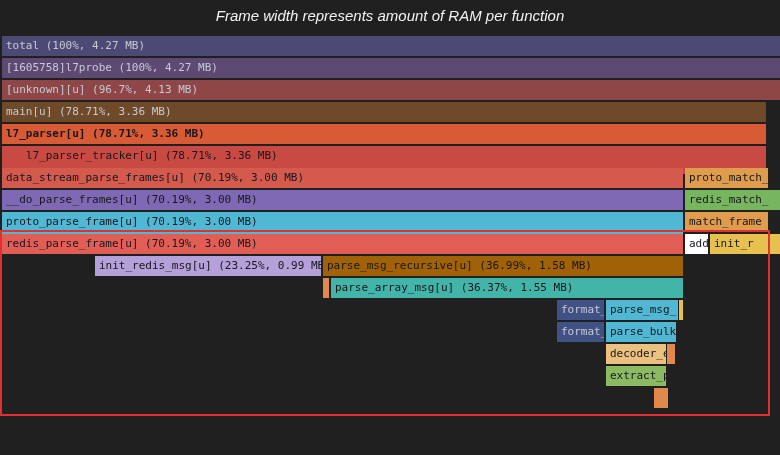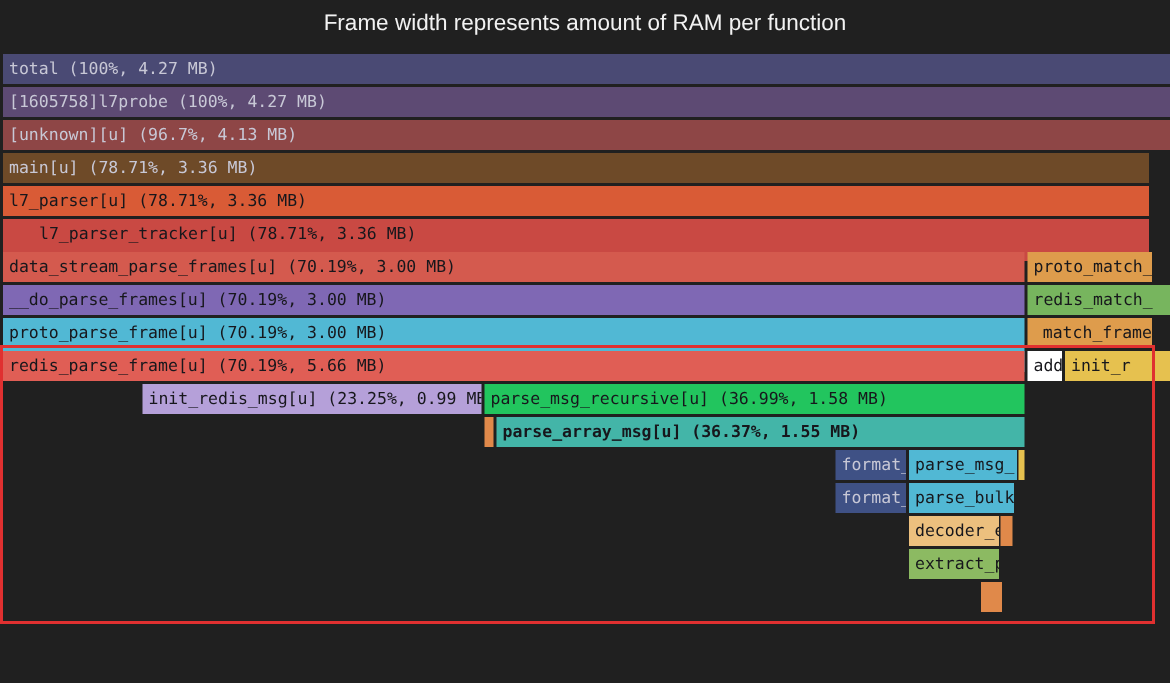--- a/index.html
+++ b/index.html
@@ -14,20 +14,21 @@
     font-family: "DejaVu Sans Mono", monospace;
   }
   .chart-title {
     position: absolute;
     top: 7px; left: 0; right: 0;
     text-align: center;
     color: #f2f2f2;
     font-family: "Liberation Sans", sans-serif;
     font-size: 15px;
     font-weight: 500;
+    font-style: italic;
   }
   .frame {
     position: absolute;
     height: 20px;
     box-sizing: border-box;
     overflow: hidden;
     white-space: nowrap;
     font-size: 11px;
     line-height: 20px;
     padding-left: 4px;
@@ -47,35 +48,35 @@
 <body>
 
 <div class="stage">
   <div class="chart-title">Frame width represents amount of RAM per function</div>
 
   <div id="flamegraph">
       <div class="frame light" title="total (100%, 4.27 MB)" style="left: 2px; top: 36px; width: 971px; height: 20px; background: rgb(74, 74, 116);">total (100%, 4.27 MB)</div>
       <div class="frame light" title="[1605758]l7probe (100%, 4.27 MB)" style="left: 2px; top: 58px; width: 971px; height: 20px; background: rgb(93, 74, 115);">[1605758]l7probe (100%, 4.27 MB)</div>
       <div class="frame light" title="[unknown][u] (96.7%, 4.13 MB)" style="left: 2px; top: 80px; width: 939px; height: 20px; background: rgb(142, 70, 70);">[unknown][u] (96.7%, 4.13 MB)</div>
       <div class="frame light" title="main[u] (78.71%, 3.36 MB)" style="left: 2px; top: 102px; width: 764px; height: 20px; background: rgb(110, 74, 40);">main[u] (78.71%, 3.36 MB)</div>
-      <div class="frame" title="l7_parser[u] (78.71%, 3.36 MB)" style="left: 2px; top: 124px; width: 764px; height: 20px; background: rgb(217, 91, 54);">l7_parser[u] (78.71%, 3.36 MB)</div>
+      <div class="frame" title="l7_parser[u] (78.71%, 3.36 MB)" style="left: 2px; top: 124px; width: 764px; height: 20px; background: rgb(217, 91, 54); font-weight: bold;">l7_parser[u] (78.71%, 3.36 MB)</div>
       <div class="frame" title="l7_parser_tracker[u] (78.71%, 3.36 MB)" style="left: 2px; top: 146px; width: 764px; height: 28px; background: rgb(201, 73, 67); padding-left: 24px;">l7_parser_tracker[u] (78.71%, 3.36 MB)</div>
       <div class="frame" title="data_stream_parse_frames[u] (70.19%, 3.00 MB)" style="left: 2px; top: 168px; width: 681px; height: 20px; background: rgb(212, 90, 78);">data_stream_parse_frames[u] (70.19%, 3.00 MB)</div>
       <div class="frame" title="proto_match_f" style="left: 685px; top: 168px; width: 83px; height: 20px; background: rgb(222, 156, 76);">proto_match_f</div>
       <div class="frame" title="__do_parse_frames[u] (70.19%, 3.00 MB)" style="left: 2px; top: 190px; width: 681px; height: 20px; background: rgb(127, 104, 180);">__do_parse_frames[u] (70.19%, 3.00 MB)</div>
       <div class="frame" title="redis_match_" style="left: 685px; top: 190px; width: 102px; height: 20px; background: rgb(119, 181, 94);">redis_match_</div>
       <div class="frame" title="proto_parse_frame[u] (70.19%, 3.00 MB)" style="left: 2px; top: 212px; width: 681px; height: 36px; background: rgb(81, 184, 212);">proto_parse_frame[u] (70.19%, 3.00 MB)</div>
-      <div class="frame" title="match_frame" style="left: 685px; top: 212px; width: 83px; height: 20px; background: rgb(222, 156, 76); text-align: right;">match_frame</div>
-      <div class="frame" title="redis_parse_frame[u] (70.19%, 3.00 MB)" style="left: 2px; top: 234px; width: 681px; height: 20px; background: rgb(224, 94, 85);">redis_parse_frame[u] (70.19%, 5.66 MB)</div>
+      <div class="frame" title="match_frame" style="left: 685px; top: 212px; width: 83px; height: 20px; background: rgb(222, 156, 76);">match_frame</div>
+      <div class="frame" title="redis_parse_frame[u] (70.19%, 3.00 MB)" style="left: 2px; top: 234px; width: 681px; height: 20px; background: rgb(224, 94, 85);">redis_parse_frame[u] (70.19%, 3.00 MB)</div>
       <div class="frame" title="add" style="left: 685px; top: 234px; width: 23px; height: 20px; background: #ffffff;">add</div>
       <div class="frame" title="init_r" style="left: 710px; top: 234px; width: 76px; height: 20px; background: rgb(230, 193, 79);">init_r</div>
       <div class="frame" title="init_redis_msg[u] (23.25%, 0.99 MB)" style="left: 95px; top: 256px; width: 226px; height: 20px; background: rgb(181, 160, 217);">init_redis_msg[u] (23.25%, 0.99 MB)</div>
-      <div class="frame" title="parse_msg_recursive[u] (36.99%, 1.58 MB)" style="left: 323px; top: 256px; width: 360px; height: 20px; background: #22c55e;">parse_msg_recursive[u] (36.99%, 1.58 MB)</div>
+      <div class="frame" title="parse_msg_recursive[u] (36.99%, 1.58 MB)" style="left: 323px; top: 256px; width: 360px; height: 20px; background: #a16207;">parse_msg_recursive[u] (36.99%, 1.58 MB)</div>
       <div class="frame" style="left: 323px; top: 278px; width: 6px; height: 20px; background: rgb(224, 137, 74);"></div>
-      <div class="frame" title="parse_array_msg[u] (36.37%, 1.55 MB)" style="left: 331px; top: 278px; width: 352px; height: 20px; background: rgb(67, 181, 168); font-weight: bold;">parse_array_msg[u] (36.37%, 1.55 MB)</div>
+      <div class="frame" title="parse_array_msg[u] (36.37%, 1.55 MB)" style="left: 331px; top: 278px; width: 352px; height: 20px; background: rgb(67, 181, 168);">parse_array_msg[u] (36.37%, 1.55 MB)</div>
       <div class="frame light" title="format_" style="left: 557px; top: 300px; width: 47px; height: 20px; background: rgb(63, 81, 133);">format_</div>
       <div class="frame" title="parse_msg_r" style="left: 606px; top: 300px; width: 72px; height: 20px; background: rgb(81, 184, 212);">parse_msg_r</div>
       <div class="frame" style="left: 679px; top: 300px; width: 4px; height: 20px; background: rgb(230, 193, 79);"></div>
       <div class="frame light" title="format_" style="left: 557px; top: 322px; width: 47px; height: 20px; background: rgb(63, 81, 133);">format_</div>
       <div class="frame" title="parse_bulk_" style="left: 606px; top: 322px; width: 70px; height: 20px; background: rgb(81, 184, 212);">parse_bulk_</div>
       <div class="frame" title="decoder_e" style="left: 606px; top: 344px; width: 60px; height: 20px; background: rgb(236, 192, 126);">decoder_e</div>
       <div class="frame" style="left: 667px; top: 344px; width: 8px; height: 20px; background: rgb(224, 137, 74);"></div>
       <div class="frame" title="extract_p" style="left: 606px; top: 366px; width: 60px; height: 20px; background: rgb(140, 186, 98);">extract_p</div>
       <div class="frame" style="left: 654px; top: 388px; width: 14px; height: 20px; background: rgb(224, 137, 74);"></div>
     </div>

